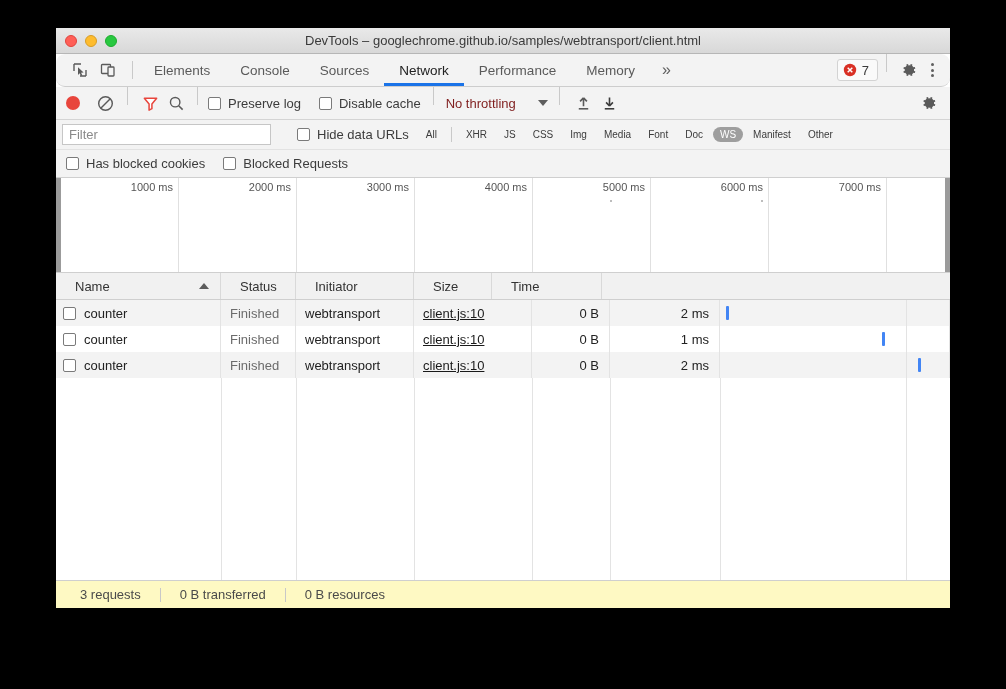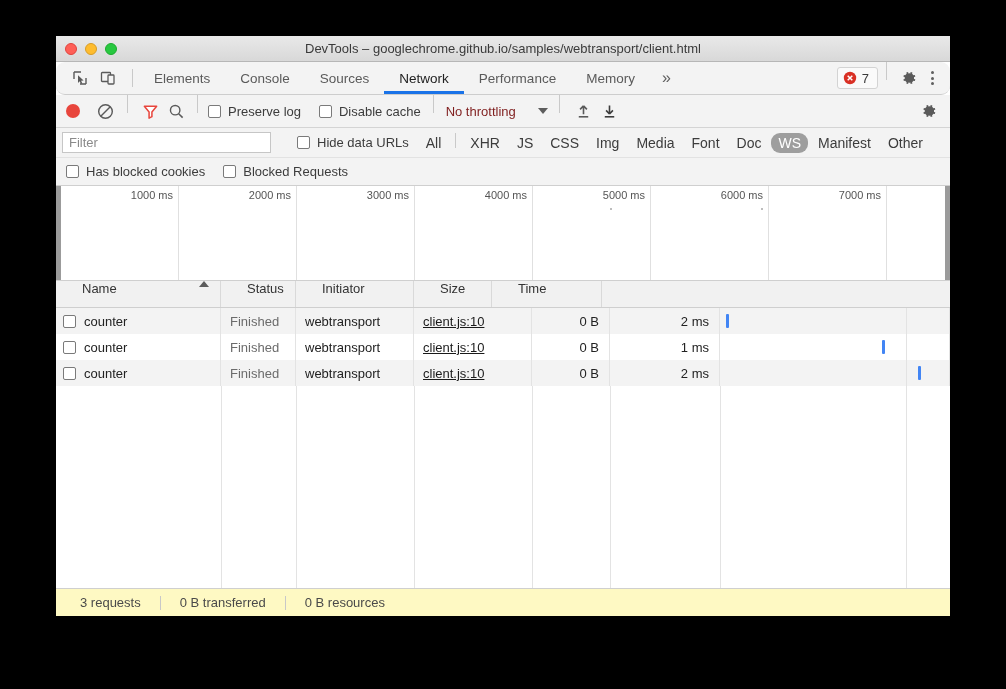--- a/index.html
+++ b/index.html
@@ -12,21 +12,21 @@
   }
   #root {
     position: relative;
     width: 1006px; height: 689px;
     background: #000;
   }
 
   
   .window {
     position: absolute;
-    left: 56px; top: 36px;
+    left: 56px; top: 28px;
     width: 894px; height: 580px;
     background: #ffffff;
     box-shadow: 0 6px 26px rgba(0,0,0,0.55);
     overflow: hidden;
     display: flex;
     flex-direction: column;
   }
 
   
   .titlebar {
@@ -180,21 +180,21 @@
     background: #fff;
     font-size: 13px;
     color: #333;
     padding: 0 6px;
     font-family: "Liberation Sans", sans-serif;
     outline: none;
   }
   .filter-input::placeholder { color: #8a8a8a; }
   .types { display: flex; align-items: center; gap: 3px; }
   .type-pill {
-    font-size: 14px;
+    font-size: 10px;
     color: #3c3c3c;
     padding: 2px 7px;
     border-radius: 9px;
     cursor: pointer;
     white-space: nowrap;
   }
   .type-pill.active {
     background: #9e9e9e;
     color: #ffffff;
   }
@@ -262,24 +262,25 @@
   .thead {
     height: 27px;
     flex: 0 0 27px;
     background: #f1f1f1;
     border-bottom: 1px solid #cfcfcf;
     display: flex;
     align-items: stretch;
   }
   .th {
     display: flex;
+    align-items: center;
     font-size: 13px;
     color: #333333;
     border-right: 1px solid #d9d9d9;
-    padding-left: 26px;
+    padding-left: 19px;
     cursor: pointer;
     position: relative;
     white-space: nowrap;
   }
   .th .sort-arrow {
     position: absolute;
     right: 11px;
     width: 0; height: 0;
     border-left: 5px solid transparent;
     border-right: 5px solid transparent;

